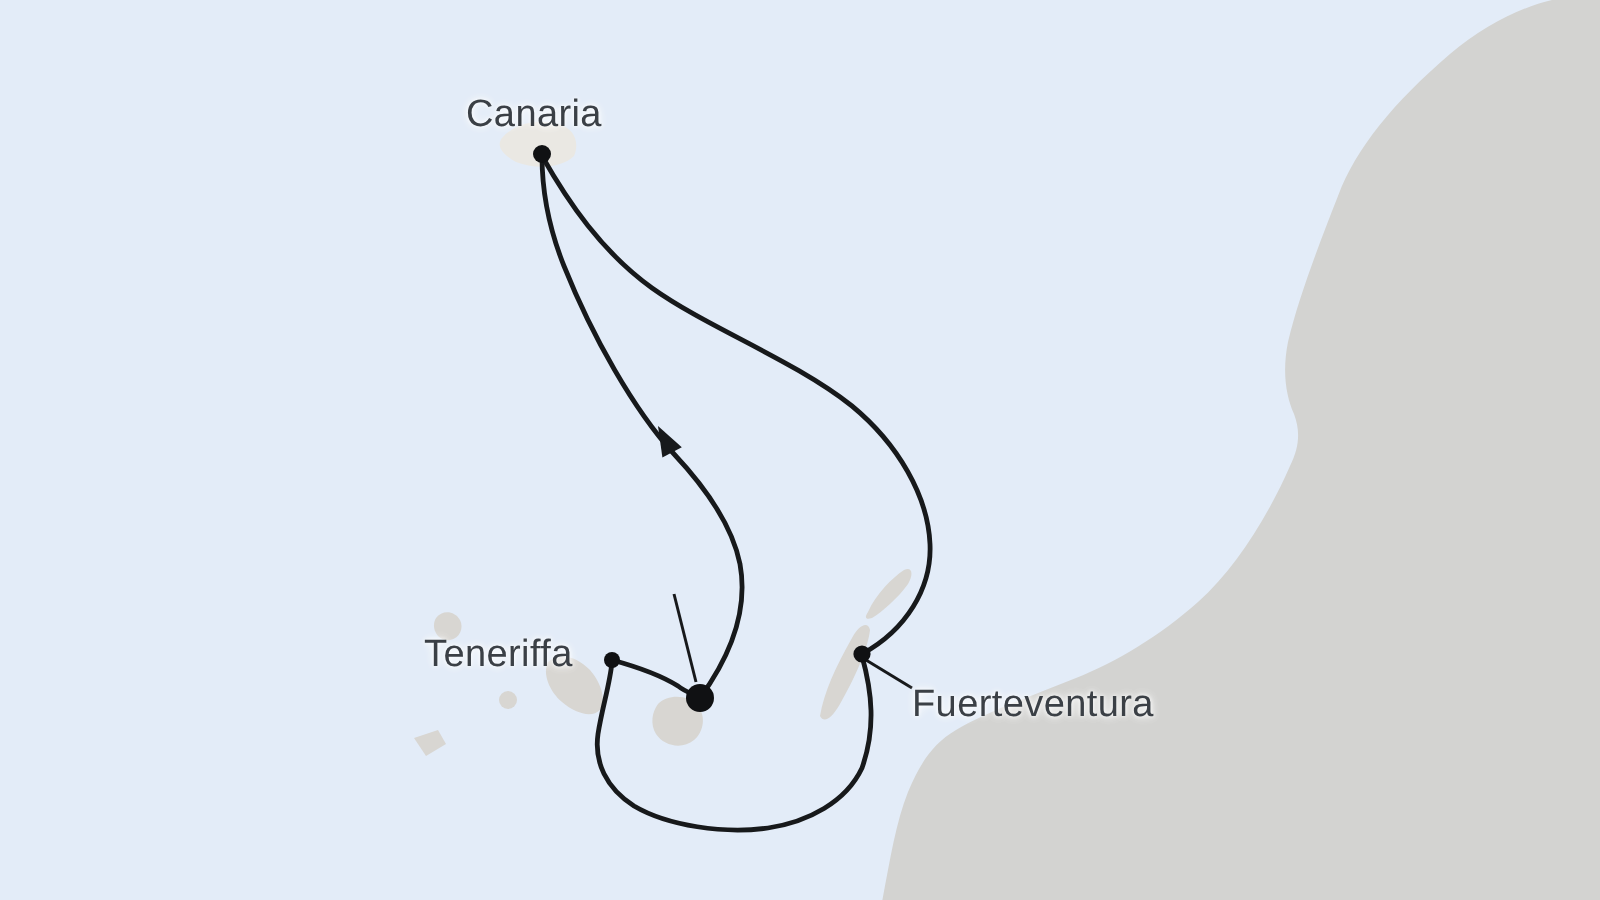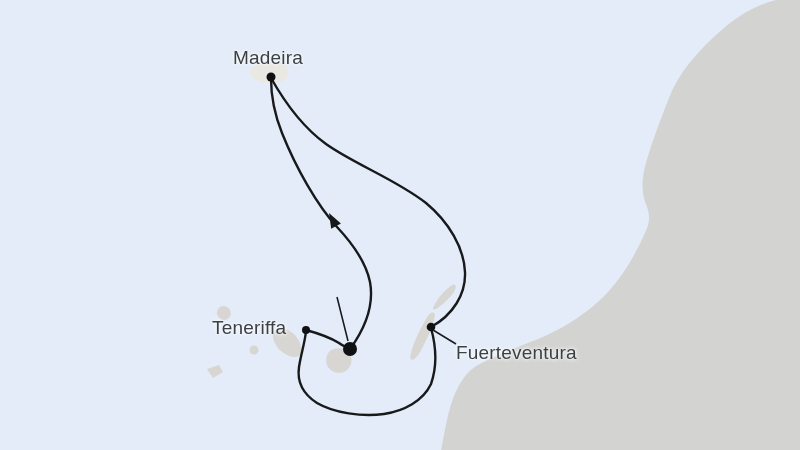--- a/index.html
+++ b/index.html
@@ -73,16 +73,16 @@
 
     <path class="leader" d="M337,297 L348,341"></path>
     <path class="leader" d="M433,330 L456,344"></path>
 
     <circle class="dot" cx="271" cy="77" r="4.5"></circle>
     <circle class="dot" cx="306" cy="330" r="4"></circle>
     <circle class="dot" cx="431" cy="327" r="4.3"></circle>
     <circle class="dot" cx="350" cy="349" r="7"></circle>
   </svg>
 
-  <div class="map-label lbl-madeira">Madeira</div>
+  <div class="map-label lbl-madeira">Canaria</div>
   <div class="map-label lbl-fuerteventura">Fuerteventura</div>
   <div class="map-label lbl-teneriffa">Teneriffa</div>
 </div>
 
 </body></html>

